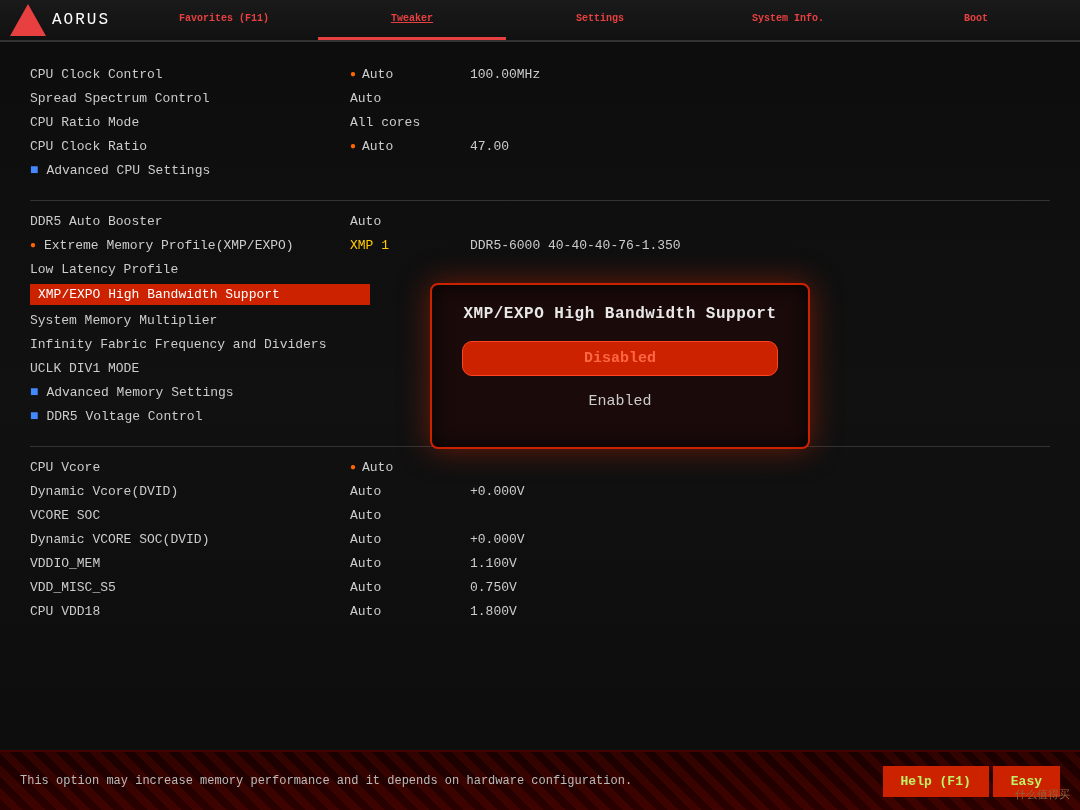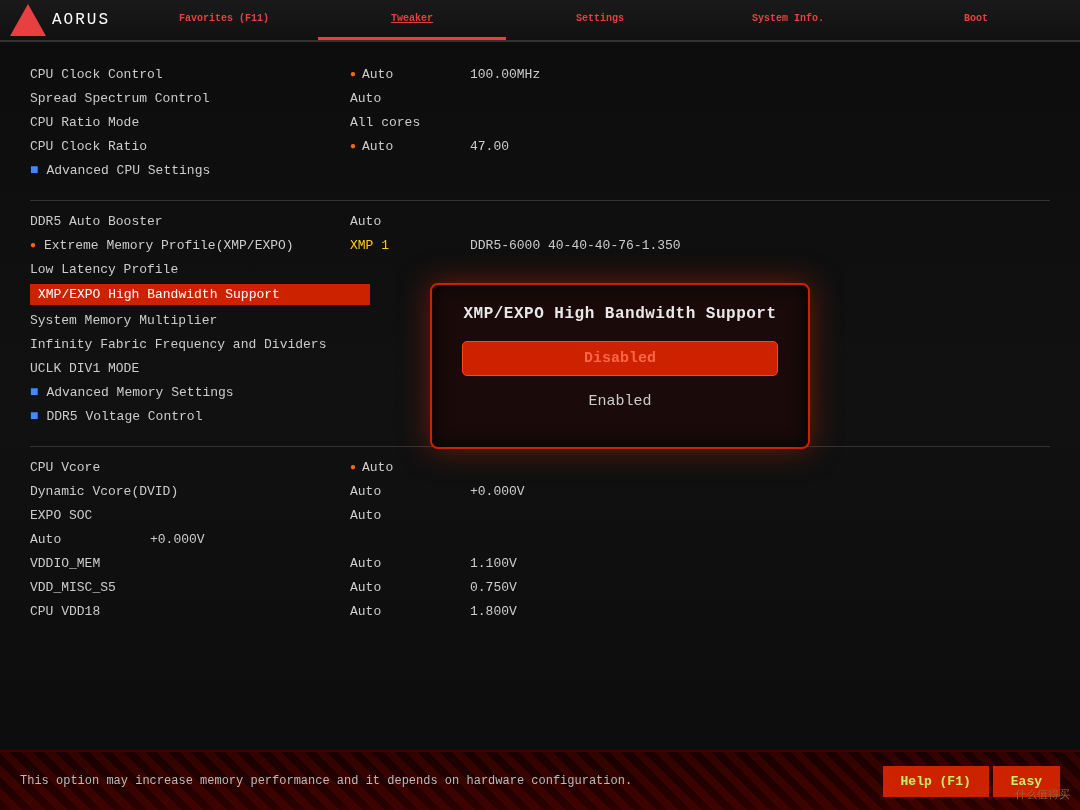--- a/index.html
+++ b/index.html
@@ -167,21 +167,21 @@
       text-align: center;
       margin-bottom: 18px;
       letter-spacing: 0.5px;
     }
 
     .popup-option {
       padding: 8px 16px;
       text-align: center;
       font-size: 15px;
       cursor: pointer;
-      border-radius: 5px;
+      border-radius: 10px;
       margin: 9px 0;
     }
 
     .popup-option.selected {
       background: #cc2200;
       color: #ff6644;
       font-weight: bold;
       border: 1px solid #ff4422;
     }
 
@@ -360,24 +360,25 @@
         <span class="setting-value">
           <span class="orange-dot">●</span>Auto
         </span>
       </div>
       <div class="setting-row">
         <span class="setting-name">Dynamic Vcore(DVID)</span>
         <span class="setting-value">Auto</span>
         <span class="setting-value-secondary">+0.000V</span>
       </div>
       <div class="setting-row">
-        <span class="setting-name">EXPO SOC</span>
-        <span class="setting-value">Auto</span>
-      </div>
-      <div class="setting-row">
+        <span class="setting-name">VCORE SOC</span>
+        <span class="setting-value">Auto</span>
+      </div>
+      <div class="setting-row">
+        <span class="setting-name">Dynamic VCORE SOC(DVID)</span>
         <span class="setting-value">Auto</span>
         <span class="setting-value-secondary">+0.000V</span>
       </div>
       <div class="setting-row">
         <span class="setting-name">VDDIO_MEM</span>
         <span class="setting-value">Auto</span>
         <span class="setting-value-secondary">1.100V</span>
       </div>
       <div class="setting-row">
         <span class="setting-name">VDD_MISC_S5</span>

